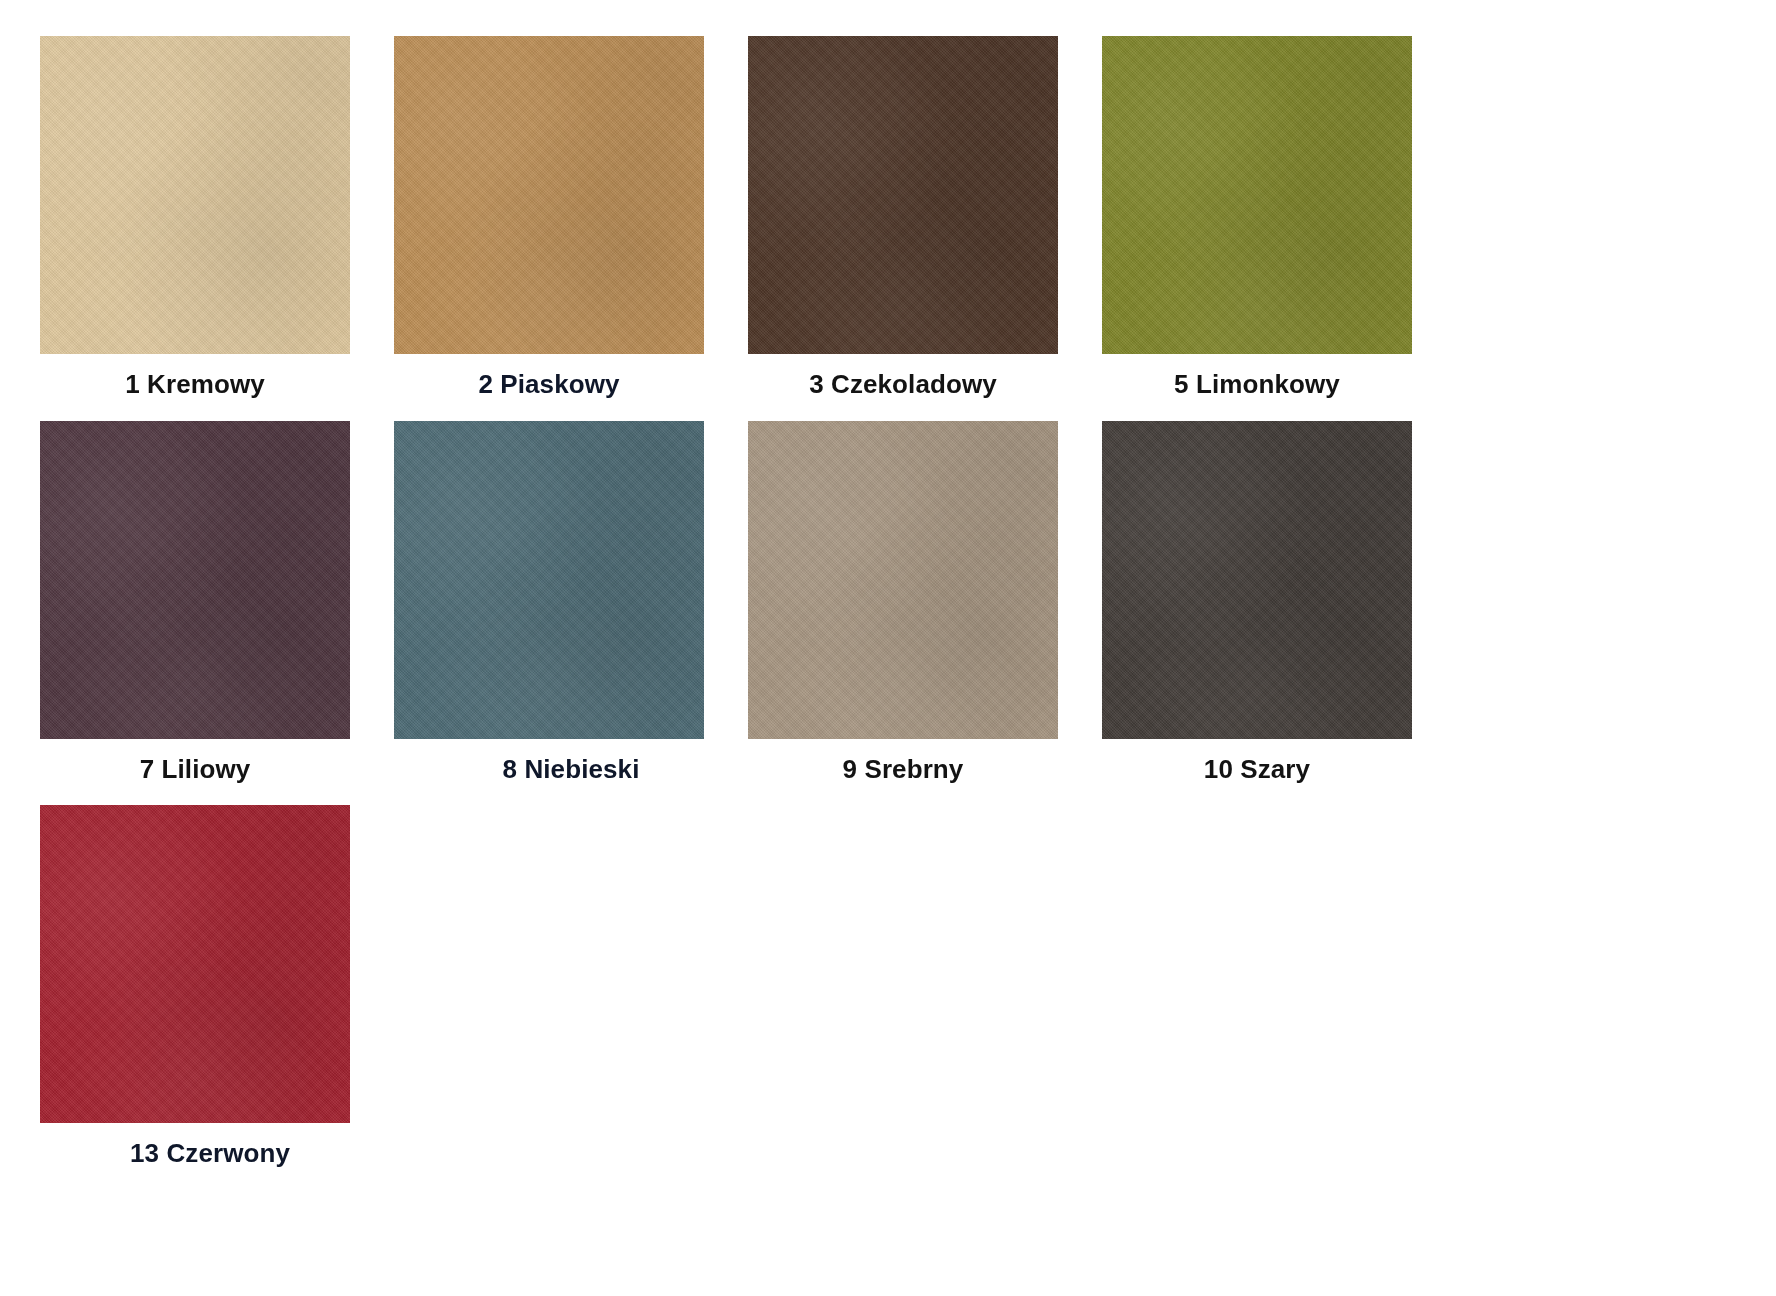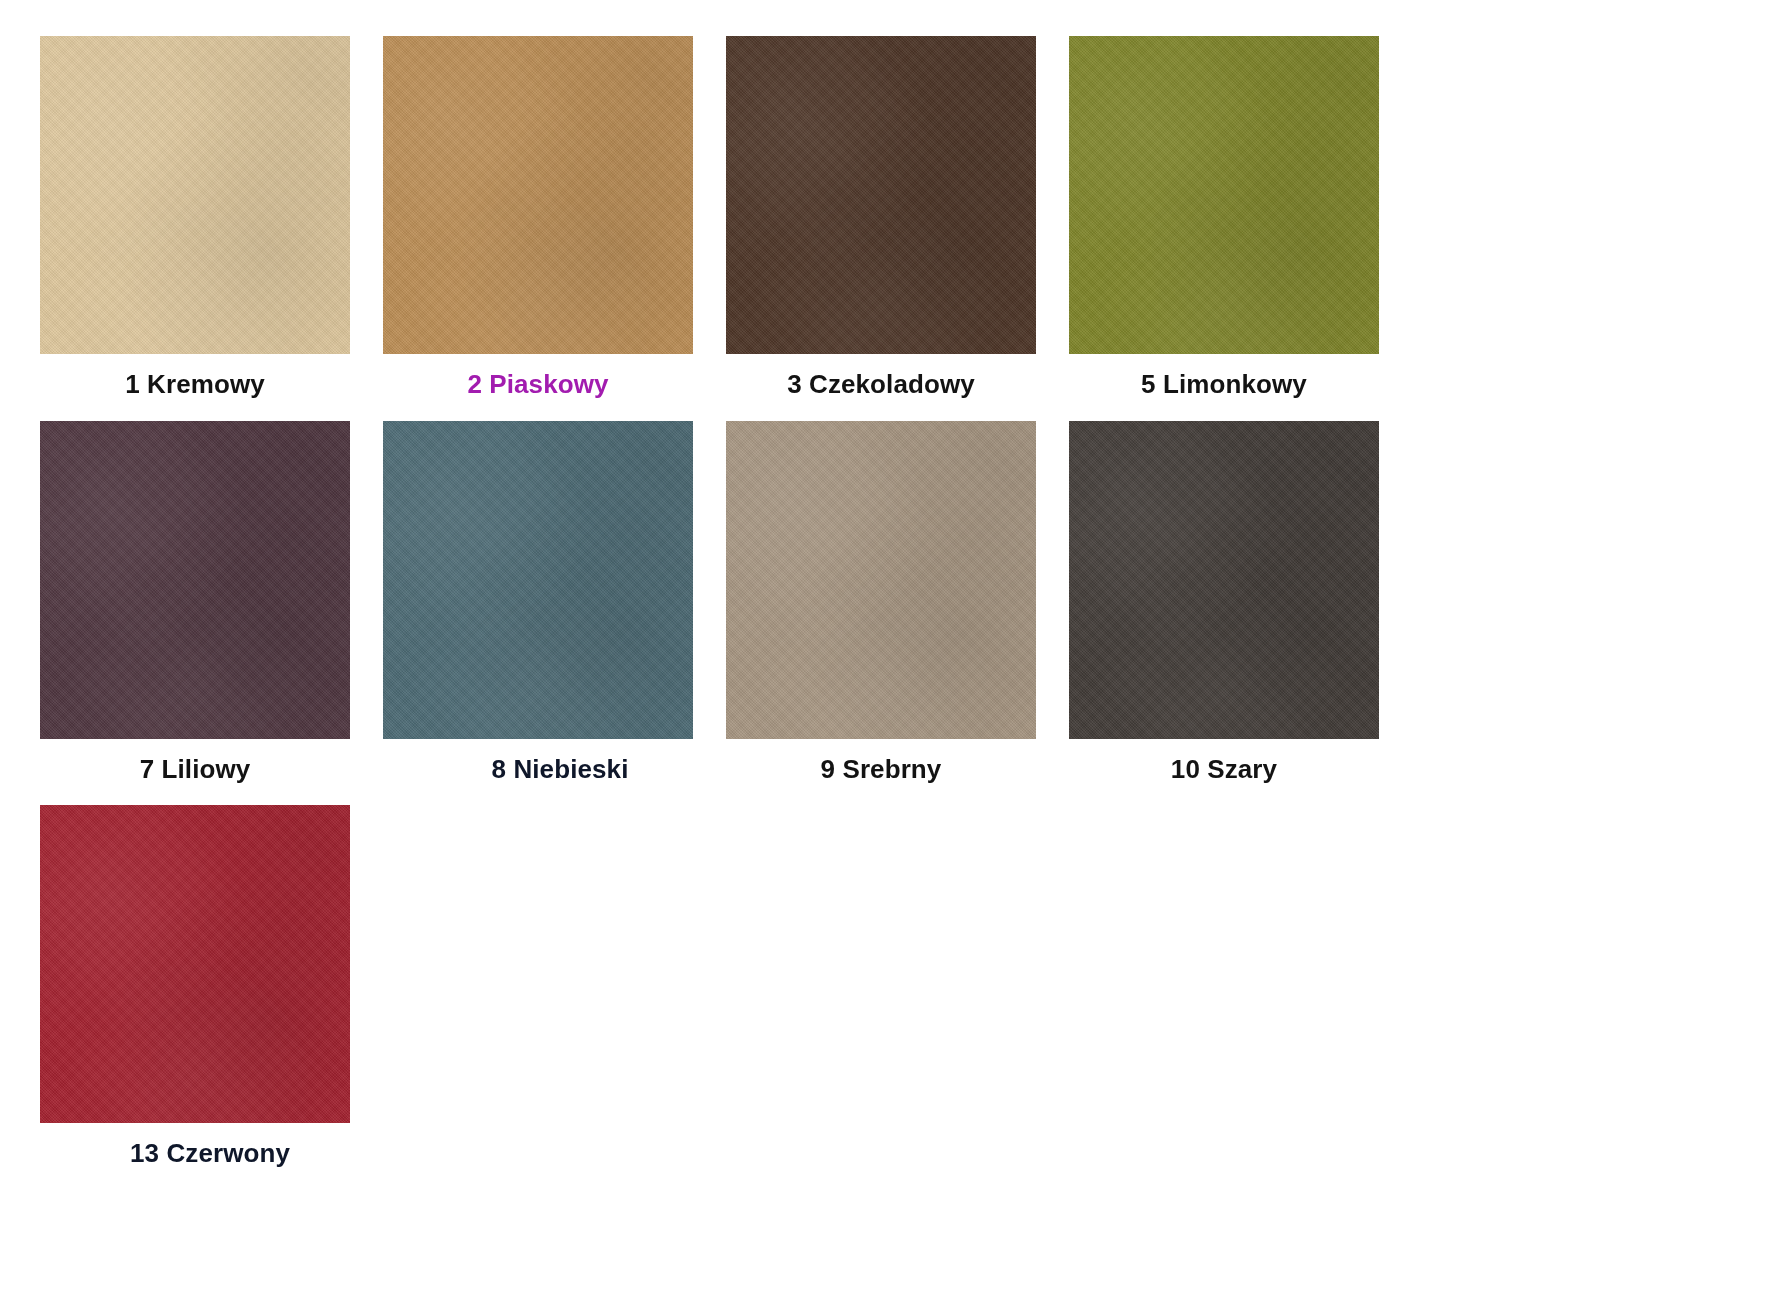--- a/index.html
+++ b/index.html
@@ -21,21 +21,21 @@
     background: #ffffff;
     box-sizing: border-box;
     padding: 36px 40px 0 40px;
   }
 
   .swatch-row {
     display: flex;
     flex-direction: row;
     justify-content: flex-start;
     align-items: flex-start;
-    gap: 33px;
+    gap: 44px;
     margin-bottom: 22px;
   }
 
   .swatch-cell {
     width: 310px;
     display: flex;
     flex-direction: column;
     align-items: center;
   }
 
@@ -85,21 +85,21 @@
 
 <div id="swatch-board">
 
   <div class="swatch-row">
     <div class="swatch-cell">
       <div class="swatch-chip" style="background-color: rgb(222, 199, 157);"></div>
       <div class="swatch-label" style="color: rgb(19, 19, 19);">1 Kremowy</div>
     </div>
     <div class="swatch-cell">
       <div class="swatch-chip" style="background-color: rgb(187, 141, 85);"></div>
-      <div class="swatch-label" style="color: #a21caf;">2 Piaskowy</div>
+      <div class="swatch-label" style="color: #0f172a;">2 Piaskowy</div>
     </div>
     <div class="swatch-cell">
       <div class="swatch-chip" style="background-color: rgb(77, 53, 39);"></div>
       <div class="swatch-label" style="color: rgb(19, 19, 19);">3 Czekoladowy</div>
     </div>
     <div class="swatch-cell">
       <div class="swatch-chip" style="background-color: rgb(126, 132, 41);"></div>
       <div class="swatch-label" style="color: rgb(19, 19, 19);">5 Limonkowy</div>
     </div>
   </div>

